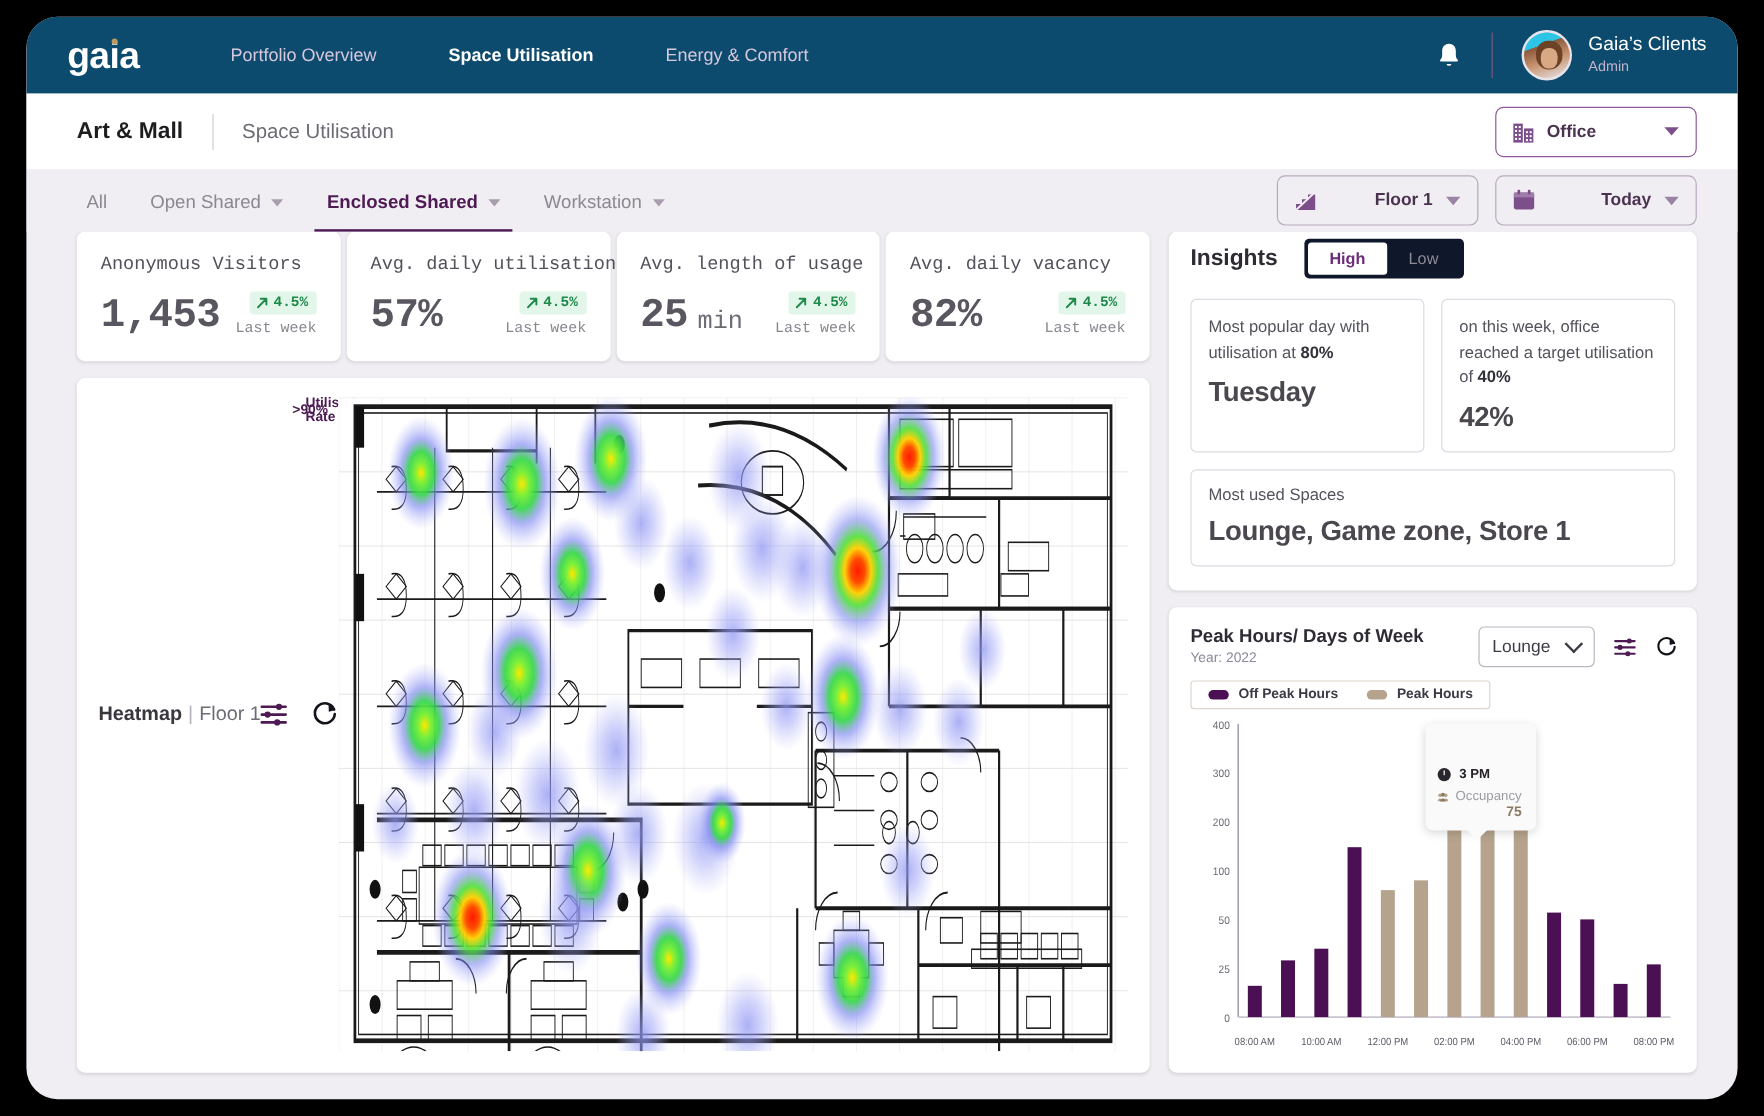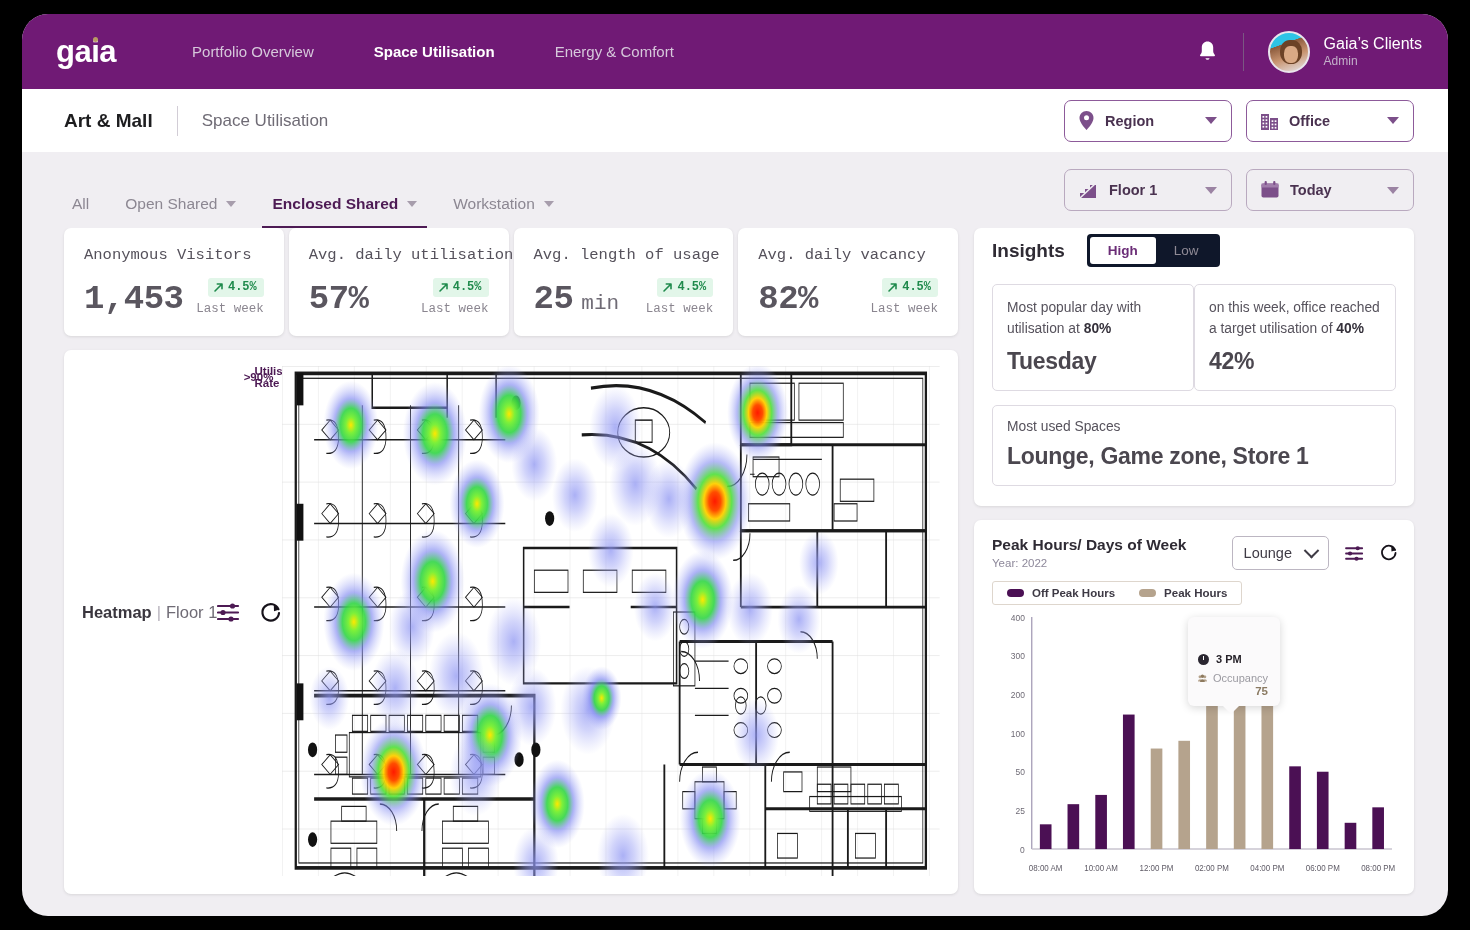--- a/index.html
+++ b/index.html
@@ -15,22 +15,22 @@
     width: 1426px; height: 902px;
     background: #f0eef2;
     border-radius: 26px;
     overflow: hidden;
     display: flex;
     flex-direction: column;
   }
 
   
   .topnav {
-    height: 75px;
-    background: #701a75;
+    height: 64px;
+    background: #0c4a6e;
     display: flex;
     align-items: center;
     padding: 0 26px 0 34px;
     flex: none;
   }
   .logo {
     font-size: 31px;
     font-weight: 700;
     color: #ffffff;
     letter-spacing: -0.5px;
@@ -111,25 +111,26 @@
   .caret {
     width: 0; height: 0;
     border-left: 6px solid transparent;
     border-right: 6px solid transparent;
     border-top: 7px solid #7c4f8a;
   }
   .caret.light { border-top-color: #9b83a3; }
 
   
   .filterbar {
-    height: 76px;
+    height: 52px;
     display: flex; align-items: center;
     padding: 0 34px 0 42px;
     flex: none;
     background: #f0eef2;
+    text-align: right;
   }
   .tabs { display: flex; align-items: flex-end; gap: 0; height: 100%; padding-top: 14px;}
   .tab {
     display: flex; align-items: center; gap: 9px;
     font-size: 15.5px; color: #8c8792;
     padding: 0 18px 10px 18px;
     cursor: pointer;
     position: relative;
     height: 38px;
   }
@@ -217,21 +218,21 @@
   
   .insights { padding: 6px 18px 20px 18px; flex: none;}
   .ins-head { display: flex; align-items: center; gap: 22px; margin-bottom: 17px;}
   .ins-title { font-size: 19px; font-weight: 700; color: #2f2b34;}
   .seg { display: flex; background: #0f172a; border-radius: 4px; padding: 3px; }
   .seg div {
     font-size: 13.5px; padding: 6px 18px; border-radius: 3px;
     color: #8f8a95; cursor: pointer;
   }
   .seg div.on { background: #fff; color: #6b2d77; font-weight: 600;}
-  .ins-grid { display: flex; margin-bottom: 14px; }
+  .ins-grid { display: flex; gap: 14px; margin-bottom: 14px; }
   .ins-box {
     flex: 1; border: 1px solid #dedae2; border-radius: 5px;
     padding: 13px 14px 15px 14px; min-width: 0;
   }
   .ins-box.full { margin-bottom: 0; }
   .ins-text { font-size: 13.8px; color: #56525c; line-height: 1.5; }
   .ins-text b { color: #34303a; font-weight: 700;}
   .ins-big { font-size: 23px; font-weight: 700; color: #4b474f; margin-top: 9px; letter-spacing: -0.3px;}
   .ins-small-label { font-size: 13.8px; color: #56525c; }
 
@@ -305,28 +306,20 @@
       </div>
     </div>
   </div>
 
   <div class="crumbbar">
     <div class="crumb-main">Art &amp; Mall</div>
     <div class="crumb-sep"></div>
     <div class="crumb-sub">Space Utilisation</div>
     <div class="crumbspacer"></div>
     <div style="display:flex;gap:14px;">
-      <div class="pill">
-        <svg width="15" height="19" viewBox="0 0 15 19">
-            <path d="M7.5 0C3.6 0 .5 3.1.5 7c0 5.3 7 12 7 12s7-6.7 7-12c0-3.9-3.1-7-7-7z" fill="#7c4f8a"></path>
-            <circle cx="7.5" cy="6.8" r="2.5" fill="#fff"></circle>
-          </svg>
-        <span class="pill-label">Region</span>
-        <span class="caret"></span>
-      </div>
       <div class="pill">
         <svg width="17" height="18" viewBox="0 0 17 18">
             <rect x="0" y="2" width="8" height="16" fill="#7c4f8a"></rect>
             <rect x="9" y="6" width="8" height="12" fill="#7c4f8a"></rect>
             <g fill="#fff">
               <rect x="1.5" y="4" width="1.7" height="1.7"></rect>
               <rect x="4.6" y="4" width="1.7" height="1.7"></rect>
               <rect x="1.5" y="7.3" width="1.7" height="1.7"></rect>
               <rect x="4.6" y="7.3" width="1.7" height="1.7"></rect>
               <rect x="1.5" y="10.6" width="1.7" height="1.7"></rect>

